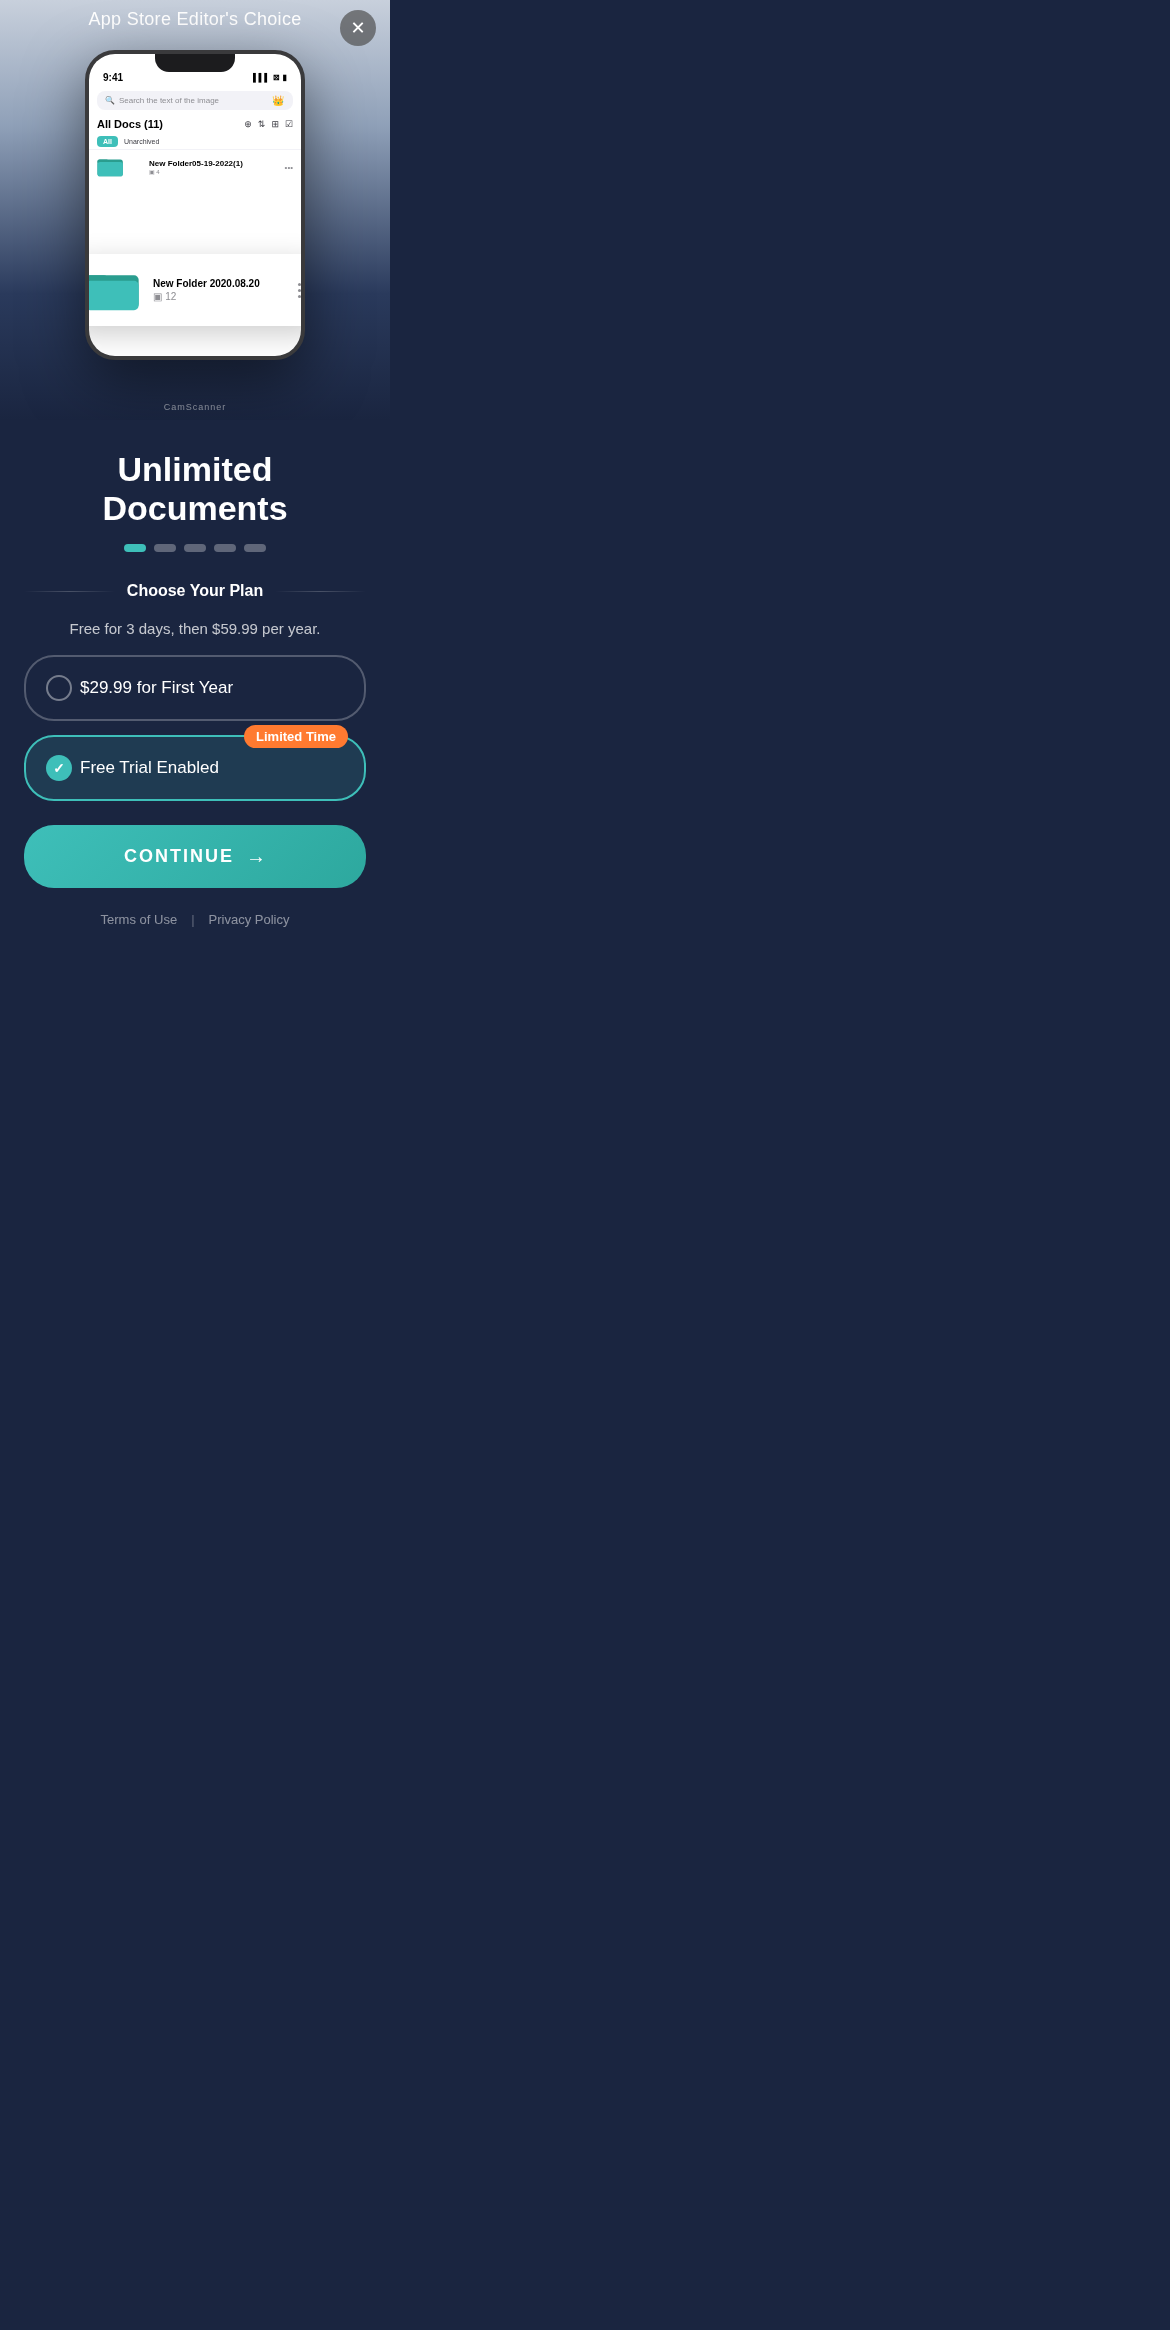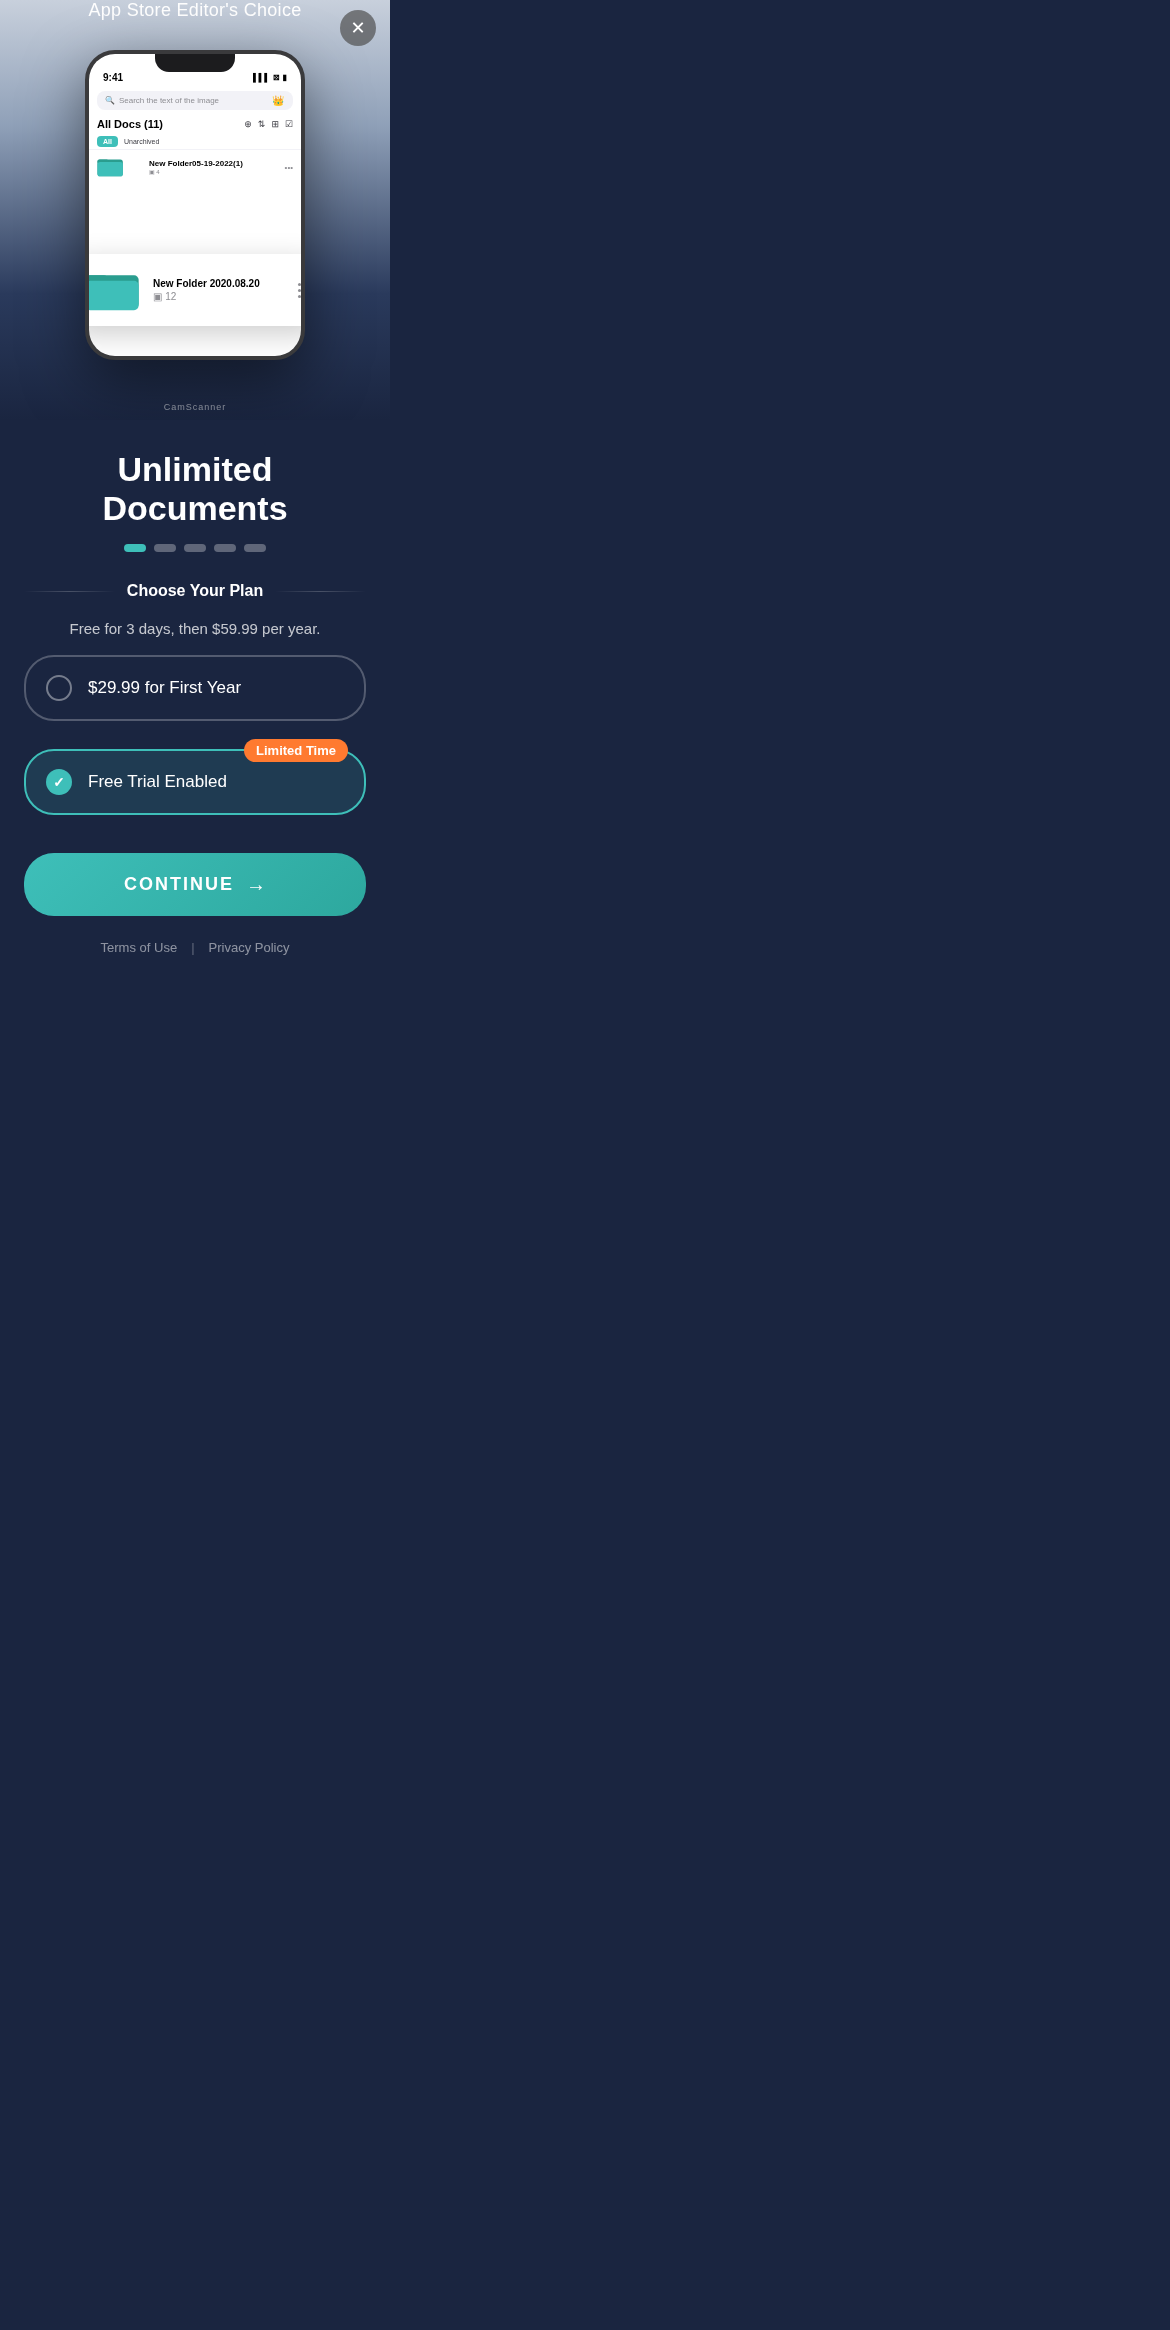--- a/index.html
+++ b/index.html
@@ -23,21 +23,21 @@
       display: flex;
       flex-direction: column;
       align-items: center;
     }
 
     .hero-title {
       color: white;
       font-size: 18px;
       font-weight: 500;
       text-align: center;
-      padding-top: 0;
+      padding-top: 9px;
       letter-spacing: 0.3px;
       position: relative;
       z-index: 2;
     }
 
     .close-btn {
       position: absolute;
       top: 10px;
       right: 14px;
       width: 36px;
@@ -302,22 +302,22 @@
       margin-bottom: 18px;
     }
 
     
     .plan-option {
       width: 100%;
       border-radius: 30px;
       padding: 18px 20px;
       display: flex;
       align-items: center;
-      gap: 16px;
-      margin-bottom: 28px;
+      gap: 8px;
+      margin-bottom: 14px;
       cursor: pointer;
       position: relative;
     }
 
     .plan-option.unselected {
       background: transparent;
       border: 2px solid rgba(255,255,255,0.25);
     }
 
     .plan-option.selected {

